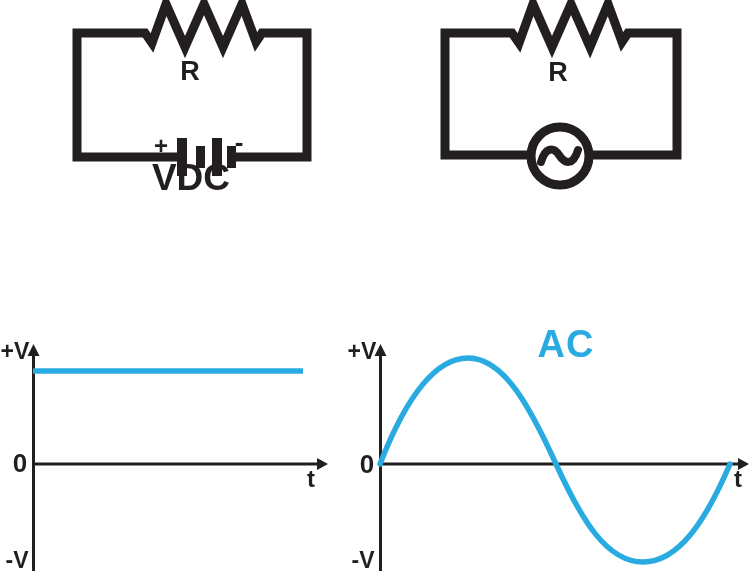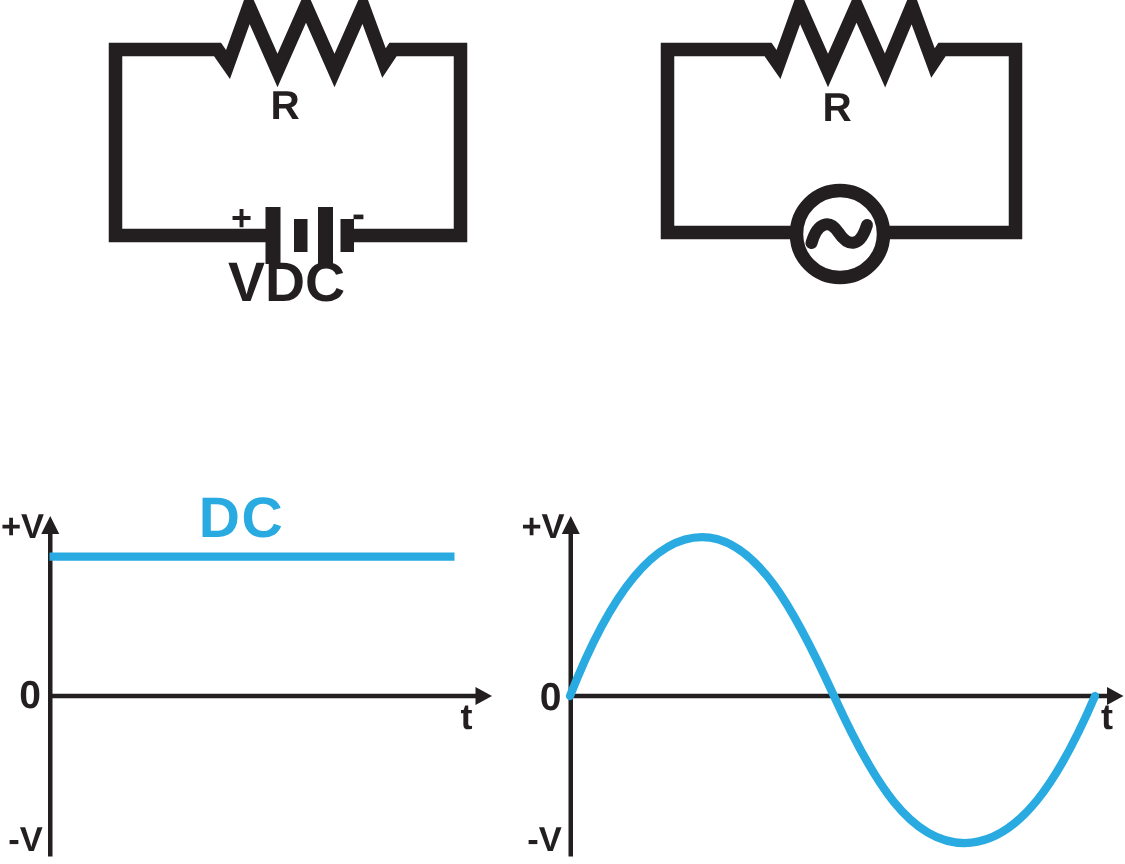--- a/index.html
+++ b/index.html
@@ -72,28 +72,28 @@
                C 405 400, 434 358, 468 358
                C 504 358, 530 407, 556 464
                C 582 521, 607 562, 643 562
                C 679 562, 706 520, 730 464"></path>
     </g>
   </svg>
 
   <div class="lbl" style="left:190px; top:71px;  font-size:27px;">R</div>
   <div class="lbl" style="left:161px; top:146px; font-size:24px;">+</div>
   <div class="lbl" style="left:239px; top:142px; font-size:26px;">-</div>
-  <div class="lbl" style="left:191px; top:188px; font-size:37px;">VDC</div>
+  <div class="lbl" style="left:191px; top:177px; font-size:37px;">VDC</div>
 
   <div class="lbl" style="left:558px; top:72px;  font-size:27px;">R</div>
 
-  <div class="lbl accent" style="left:161px; top:346px; font-size:38px;">DC</div>
   <div class="lbl" style="left:15px;  top:351px; font-size:23px;">+V</div>
   <div class="lbl" style="left:20px;  top:463px; font-size:26px;">0</div>
   <div class="lbl" style="left:17px;  top:560px; font-size:23px;">-V</div>
   <div class="lbl" style="left:311px; top:479px; font-size:24px;">t</div>
 
+  <div class="lbl accent" style="left:566px; top:344px; font-size:38px;">AC</div>
   <div class="lbl" style="left:362px; top:351px; font-size:23px;">+V</div>
   <div class="lbl" style="left:367px; top:464px; font-size:26px;">0</div>
   <div class="lbl" style="left:363px; top:560px; font-size:23px;">-V</div>
   <div class="lbl" style="left:738px; top:479px; font-size:24px;">t</div>
 
 </div>
 
 </body></html>

